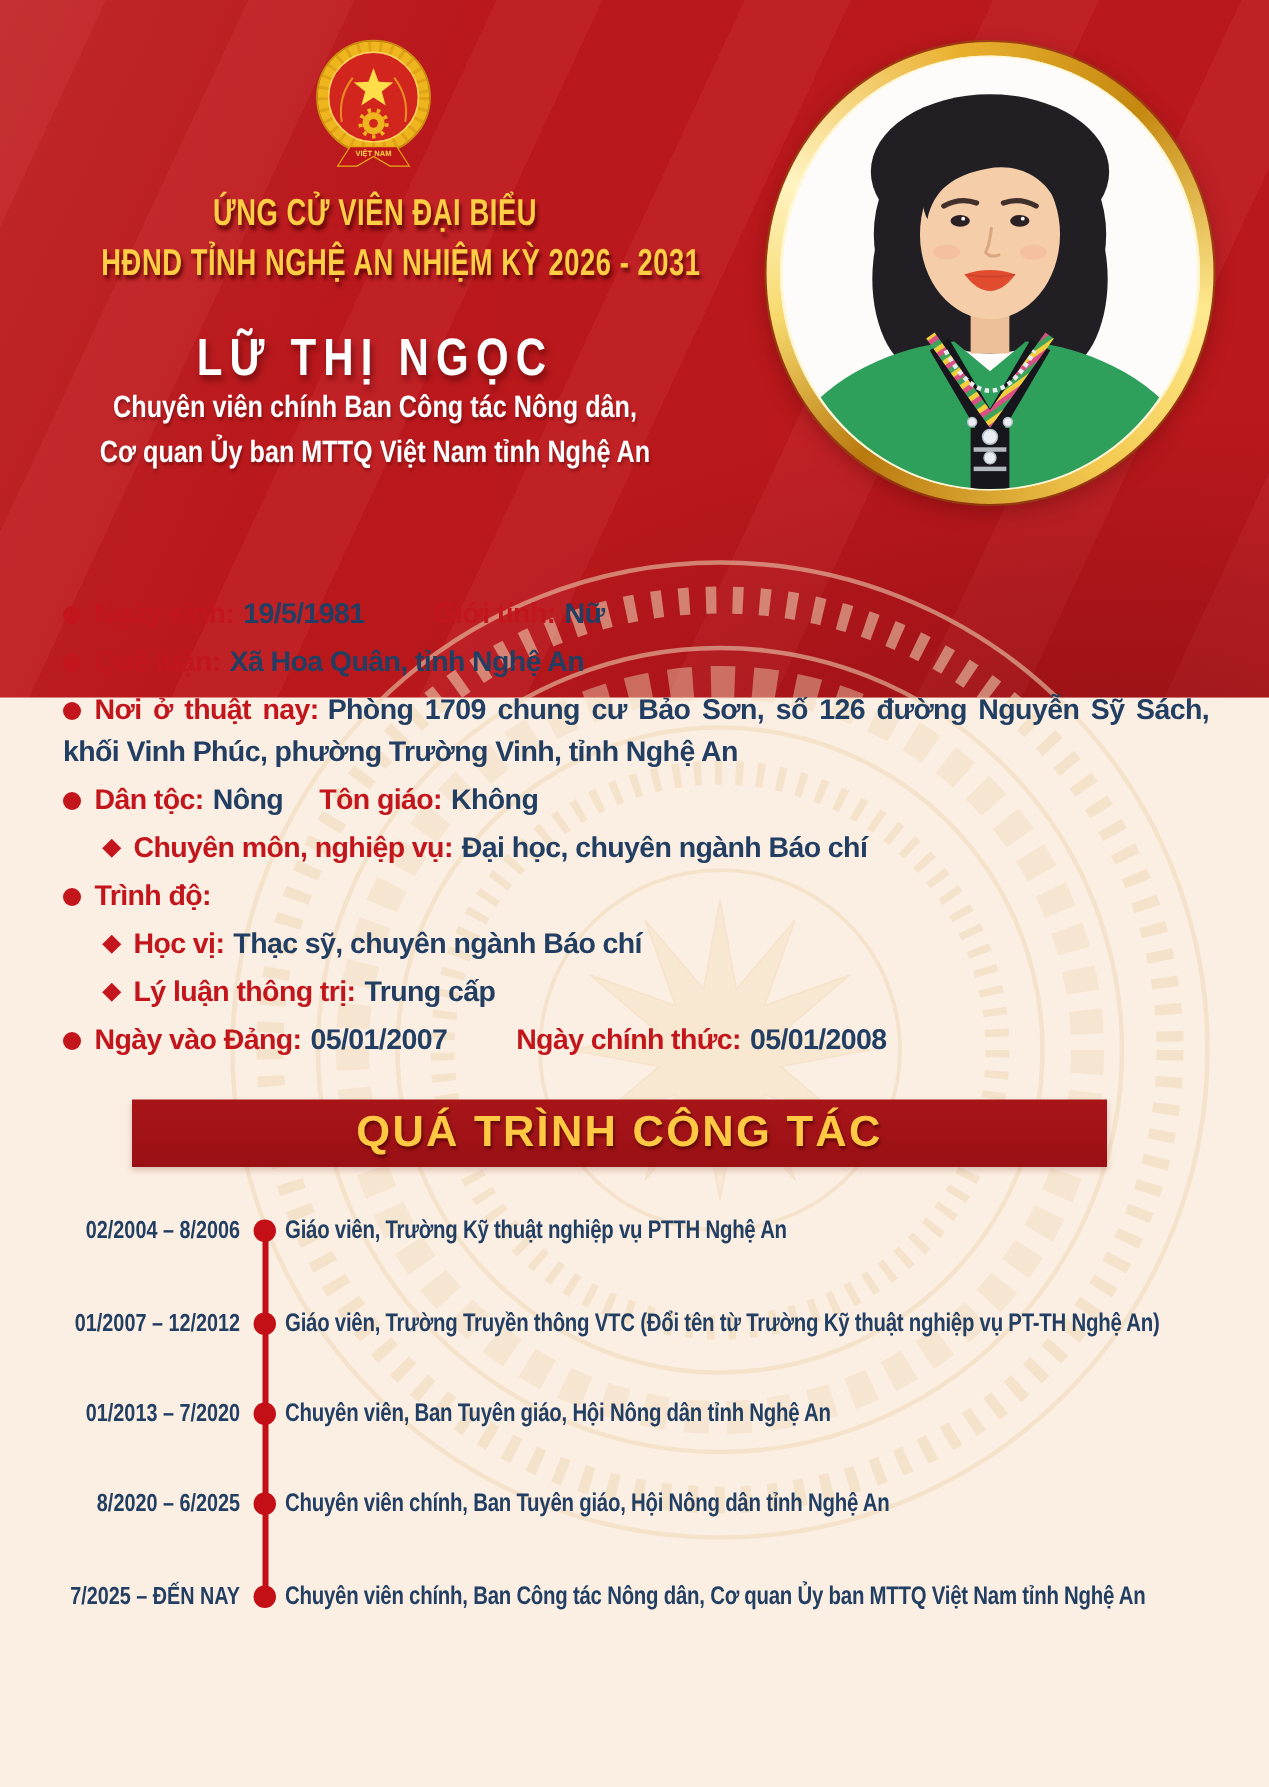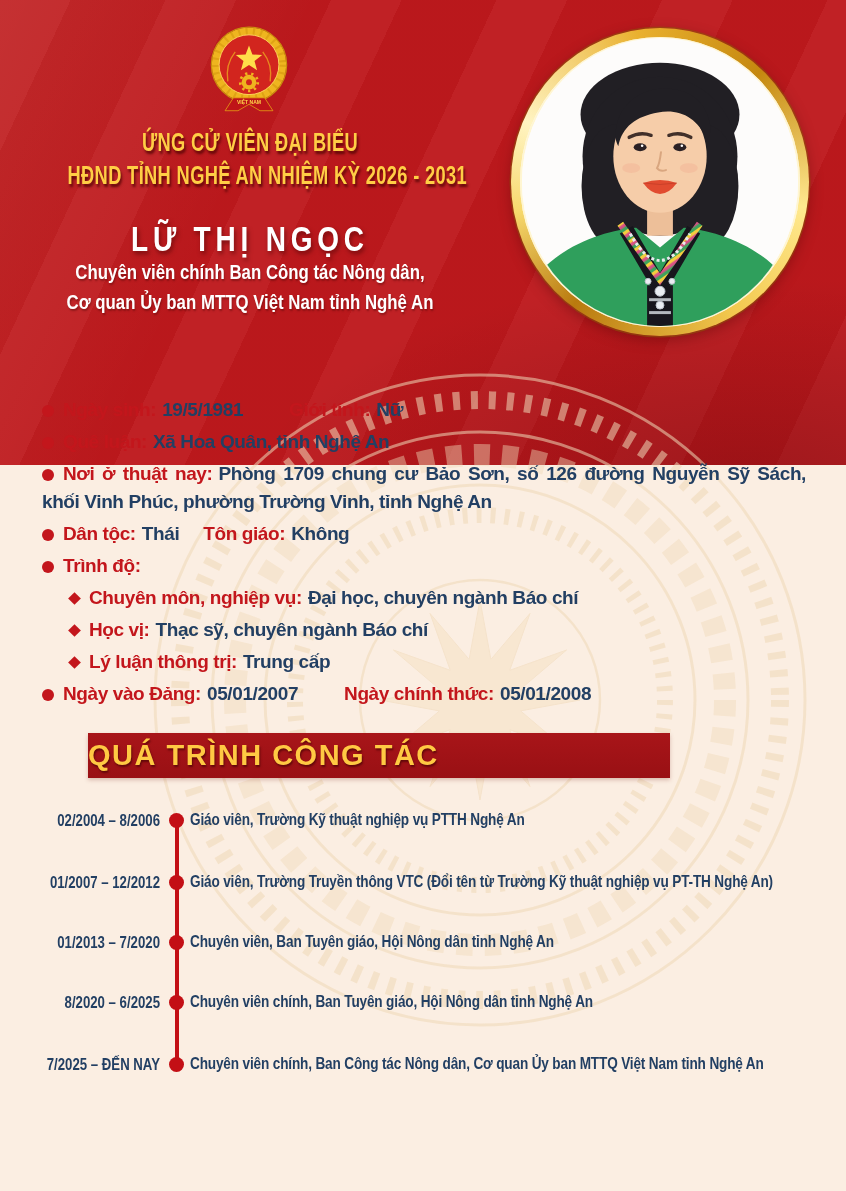--- a/index.html
+++ b/index.html
@@ -71,23 +71,23 @@
   .sub{padding-left:28px;}
   .bullet{
     display:inline-block;width:12px;height:12px;border-radius:50%;
     background:var(--red-accent,#c3161c);margin-right:9px;vertical-align:-1px;
   }
   .diamond{
     display:inline-block;width:9px;height:9px;background:var(--red-accent,#c3161c);
     transform:rotate(45deg);margin-right:10px;vertical-align:1px;
   }
   .band{
-    position:absolute;left:88px;top:733px;width:582px;height:45px;
+    position:absolute;left:88px;top:733px;width:650px;height:45px;
     background:linear-gradient(180deg,#a81519,#991014);
-    box-shadow:0 2px 4px rgba(120,30,20,.25);
+    text-align:center;box-shadow:0 2px 4px rgba(120,30,20,.25);
   }
   .band-title{
     line-height:45px;font-size:29px;letter-spacing:1.5px;
     color:#ffc943;text-shadow:1px 2px 2px rgba(60,2,2,.6);
   }
   
   .tl-line{position:absolute;left:175px;top:820px;width:4px;height:244px;background:var(--red-line,#c30f15);}
   .tl-dot{position:absolute;left:169px;width:15px;height:15px;border-radius:50%;background:var(--red-line,#c30f15);}
   .tl-date{
     position:absolute;left:0;width:160px;text-align:right;
@@ -218,27 +218,27 @@
     <div class="row">
       <span class="bullet"></span><span class="lbl">Ngày sinh:</span><span class="val">19/5/1981</span><span class="lbl gap">Giới tính:</span><span class="val">Nữ</span>
     </div>
     <div class="row">
       <span class="bullet"></span><span class="lbl">Quê luận:</span><span class="val">Xã Hoa Quân, tỉnh Nghệ An</span>
     </div>
     <div class="row addr">
       <span class="bullet"></span><span class="lbl">Nơi ở thuật nay:</span><span class="val">Phòng 1709 chung cư Bảo Sơn, số 126 đường Nguyễn Sỹ Sách, khối Vinh Phúc, phường Trường Vinh, tỉnh Nghệ An</span>
     </div>
     <div class="row">
-      <span class="bullet"></span><span class="lbl">Dân tộc:</span><span class="val">Thái</span><span class="lbl gap-sm">Tôn giáo:</span><span class="val">Không</span>
-    </div>
-    <div class="row">
-      <span class="bullet"></span><span class="lbl">Trình độ:</span>
+      <span class="bullet"></span><span class="lbl">Dân tộc:</span><span class="val">Nông</span><span class="lbl gap-sm">Tôn giáo:</span><span class="val">Không</span>
     </div>
     <div class="row sub">
       <span class="diamond"></span><span class="lbl">Chuyên môn, nghiệp vụ:</span><span class="val">Đại học, chuyên ngành Báo chí</span>
+    </div>
+    <div class="row">
+      <span class="bullet"></span><span class="lbl">Trình độ:</span>
     </div>
     <div class="row sub">
       <span class="diamond"></span><span class="lbl">Học vị:</span><span class="val">Thạc sỹ, chuyên ngành Báo chí</span>
     </div>
     <div class="row sub">
       <span class="diamond"></span><span class="lbl">Lý luận thông trị:</span><span class="val">Trung cấp</span>
     </div>
     <div class="row">
       <span class="bullet"></span><span class="lbl">Ngày vào Đảng:</span><span class="val">05/01/2007</span><span class="lbl gap">Ngày chính thức:</span><span class="val">05/01/2008</span>
     </div>

